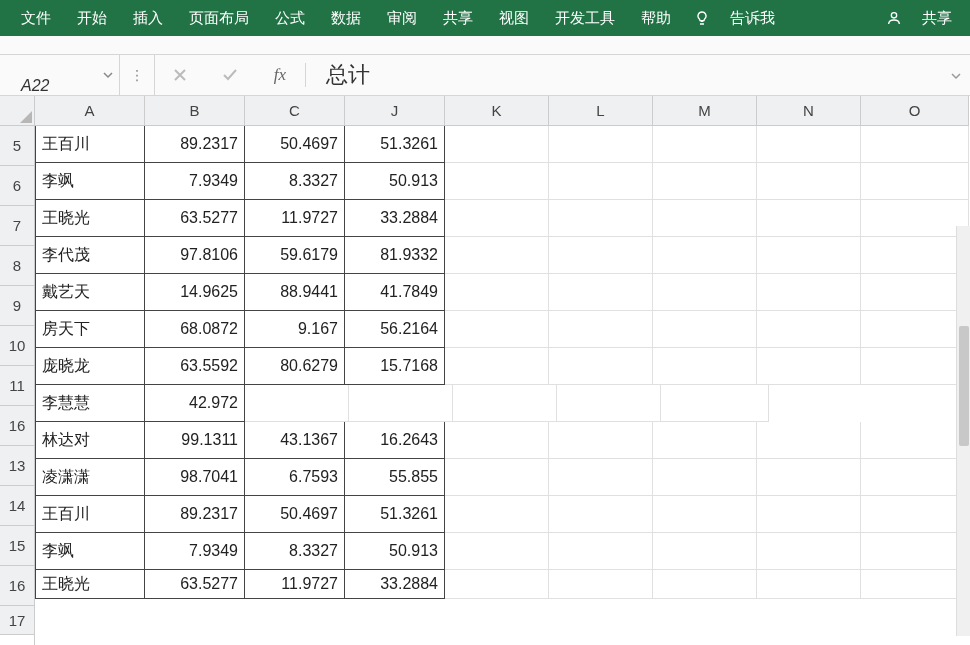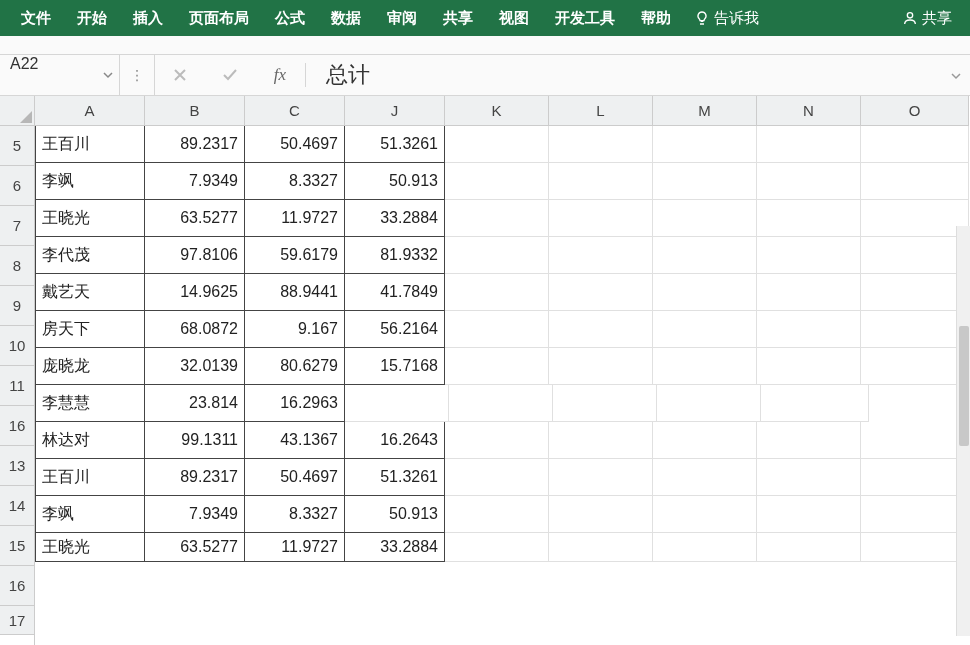--- a/index.html
+++ b/index.html
@@ -18,54 +18,54 @@
       align-items: center;
       padding: 0 8px;
       color: #fff;
       font-size: 15px;
     }
     .menu-item {
       padding: 0 13px;
       height: 36px;
       line-height: 36px;
       cursor: pointer;
-      font-weight: bold;
     }
     .menu-spacer { flex: 1; }
     .menu-icon-item {
       display: flex;
       align-items: center;
       padding: 0 10px;
       height: 36px;
       cursor: pointer;
-      gap: 4px;
+      gap: 20px;
     }
     .icon-svg { width: 16px; height: 16px; }
     .ribbon-gap {
       height: 18px;
       background: #fafafa;
     }
     .formula-bar {
       height: 42px;
       background: #fafafa;
       display: flex;
       align-items: center;
       border-top: 1px solid #d6d6d6;
       border-bottom: 1px solid #d6d6d6;
     }
     .name-box {
       width: 120px;
       height: 100%;
       border-right: 1px solid #d6d6d6;
       display: flex;
-      align-items: flex-start;
-      padding-left: 10px;
+      align-items: flex-end;
+      padding-left: 21px;
       font-size: 16px;
       color: #333;
       position: relative;
+      font-style: italic;
     }
     .name-box-dd {
       position: absolute;
       right: 6px;
       top: 50%;
       transform: translateY(-50%);
     }
     .fb-gap {
       width: 35px;
       height: 100%;
@@ -371,44 +371,54 @@
           <div class="cell dataNum w-BCJ">9.167</div>
           <div class="cell dataNum w-BCJ">56.2164</div>
           <div class="cell empty w-empty"></div>
           <div class="cell empty w-empty"></div>
           <div class="cell empty w-empty"></div>
           <div class="cell empty w-empty"></div>
           <div class="cell empty w-O"></div>
         </div>
         <div class="row">
           <div class="cell dataA w-A">庞晓龙</div>
-          <div class="cell dataNum w-BCJ">32.0139</div>
+          <div class="cell dataNum w-BCJ">63.5592</div>
           <div class="cell dataNum w-BCJ">80.6279</div>
           <div class="cell dataNum w-BCJ">15.7168</div>
           <div class="cell empty w-empty"></div>
           <div class="cell empty w-empty"></div>
           <div class="cell empty w-empty"></div>
           <div class="cell empty w-empty"></div>
           <div class="cell empty w-O"></div>
         </div>
         <div class="row">
           <div class="cell dataA w-A">李慧慧</div>
-          <div class="cell dataNum w-BCJ">23.814</div>
-          <div class="cell dataNum w-BCJ">16.2963</div>
+          <div class="cell dataNum w-BCJ">42.972</div>
           <div class="cell empty w-empty"></div>
           <div class="cell empty w-empty"></div>
           <div class="cell empty w-empty"></div>
           <div class="cell empty w-empty"></div>
           <div class="cell empty w-O"></div>
         </div>
         <div class="row">
           <div class="cell dataA w-A">林达对</div>
           <div class="cell dataNum w-BCJ">99.1311</div>
           <div class="cell dataNum w-BCJ">43.1367</div>
           <div class="cell dataNum w-BCJ">16.2643</div>
+          <div class="cell empty w-empty"></div>
+          <div class="cell empty w-empty"></div>
+          <div class="cell empty w-empty"></div>
+          <div class="cell empty w-empty"></div>
+          <div class="cell empty w-O"></div>
+        </div>
+        <div class="row">
+          <div class="cell dataA w-A">凌潇潇</div>
+          <div class="cell dataNum w-BCJ">98.7041</div>
+          <div class="cell dataNum w-BCJ">6.7593</div>
+          <div class="cell dataNum w-BCJ">55.855</div>
           <div class="cell empty w-empty"></div>
           <div class="cell empty w-empty"></div>
           <div class="cell empty w-empty"></div>
           <div class="cell empty w-empty"></div>
           <div class="cell empty w-O"></div>
         </div>
         <div class="row">
           <div class="cell dataA w-A">王百川</div>
           <div class="cell dataNum w-BCJ">89.2317</div>
           <div class="cell dataNum w-BCJ">50.4697</div>

